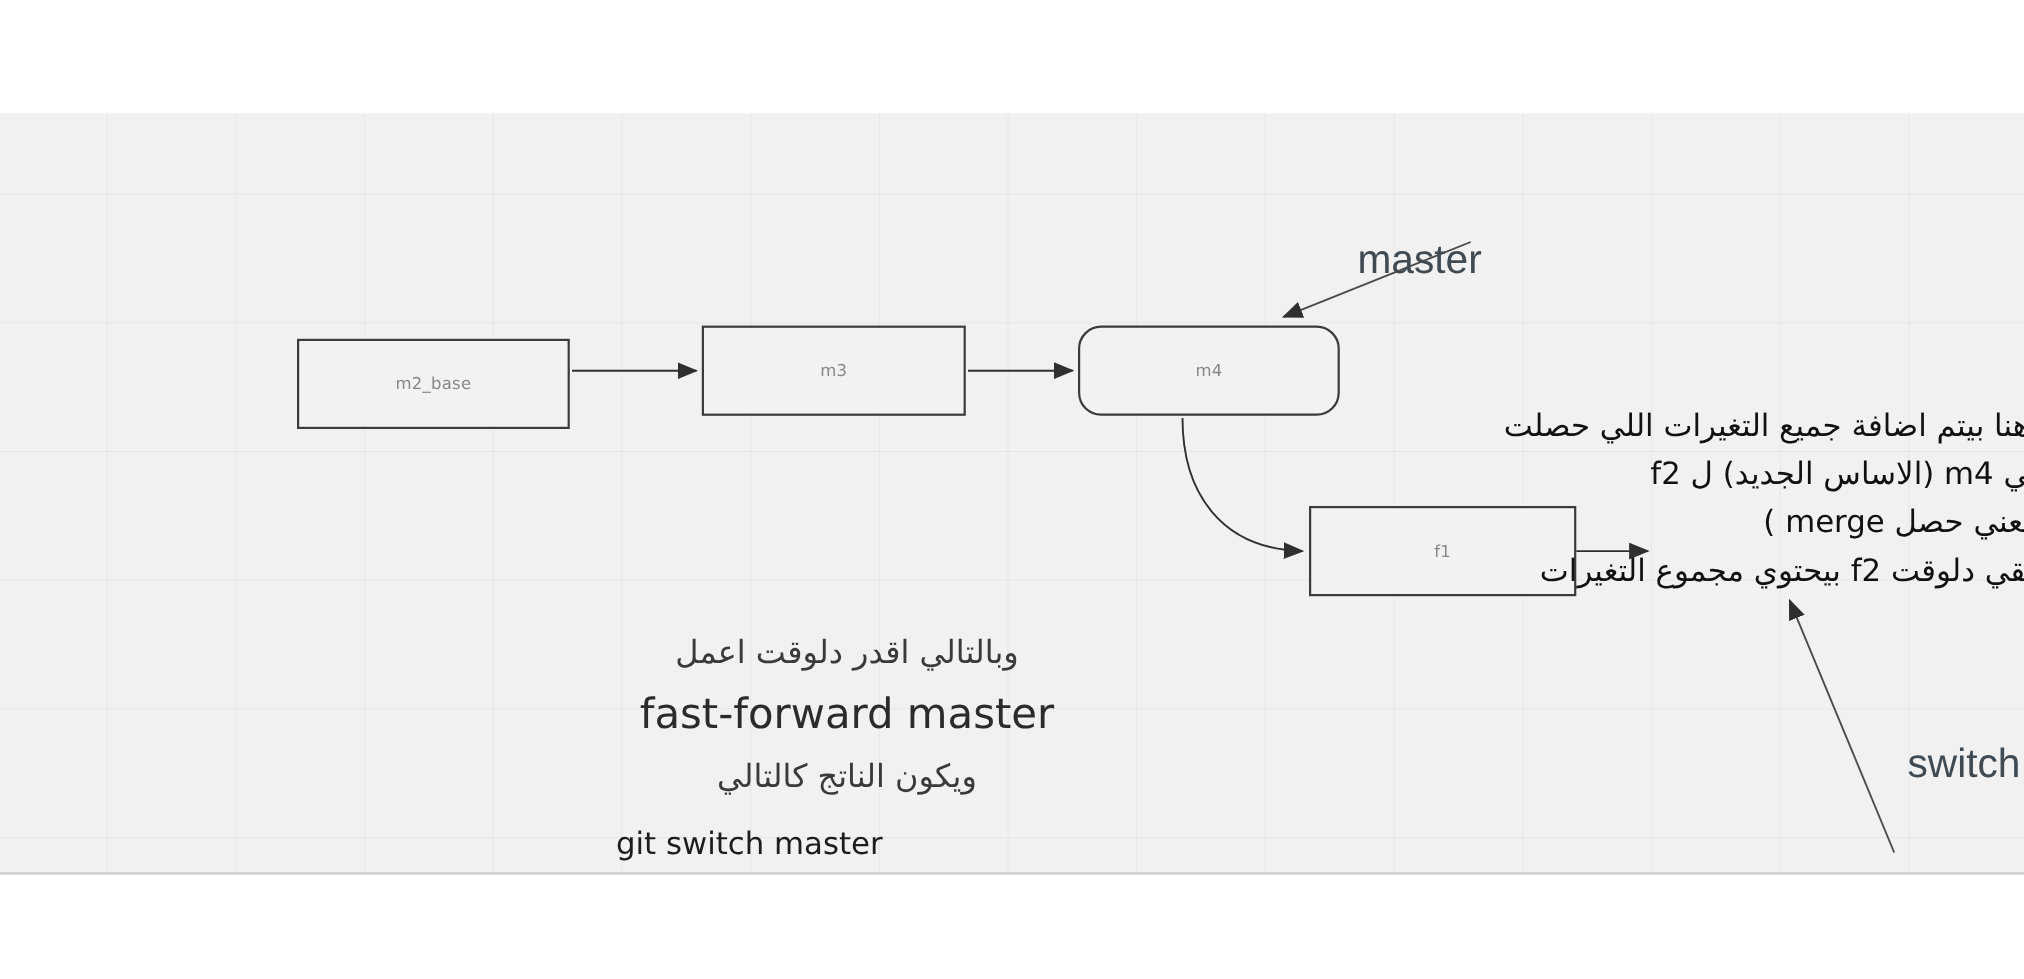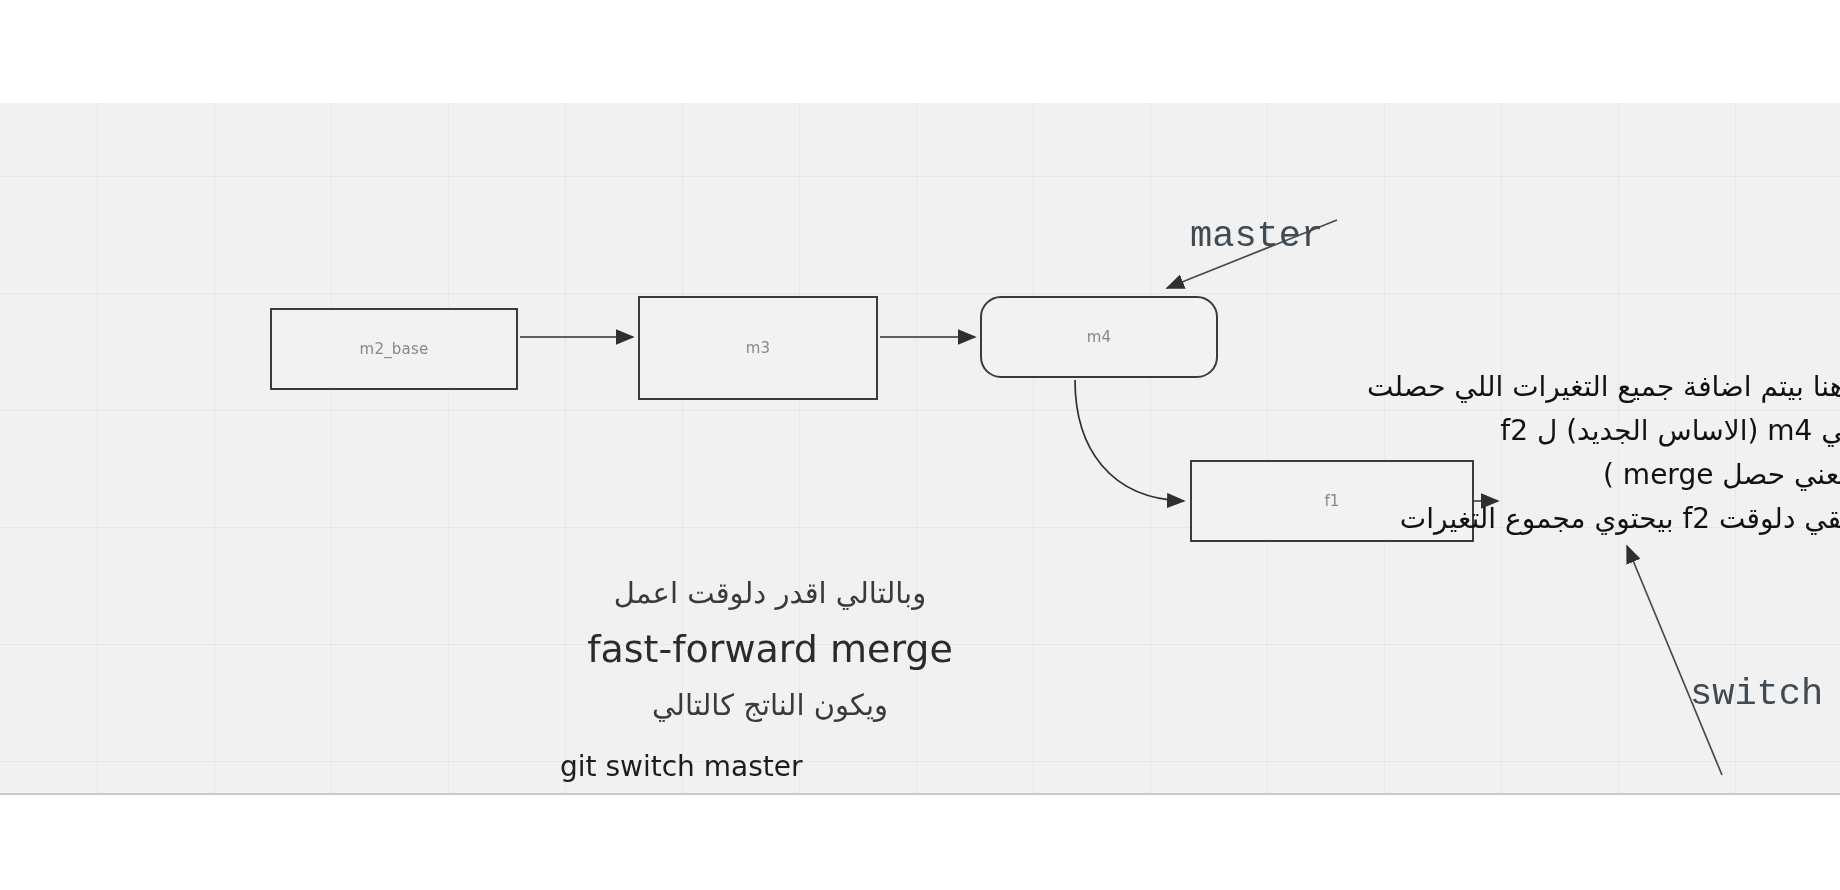--- a/index.html
+++ b/index.html
@@ -30,22 +30,23 @@
   .node span{
     font-size:15px;color:#888888;letter-spacing:.2px;
     font-family:"DejaVu Sans","Liberation Sans",sans-serif;
   }
 
   svg.ink{position:absolute;left:0;top:0;width:1840px;height:690px;overflow:visible;pointer-events:none;}
 
   .branch-label{
     position:absolute;
     font-size:37px;color:#3f4a52;
-    font-family:Liberation Mono, monospace;
+    font-family:Liberation Sans, sans-serif;
     white-space:nowrap;
+    margin-left:44px;
   }
 
   .note{
     position:absolute;
     color:#111111;
     white-space:nowrap;
     font-family:"DejaVu Sans","Liberation Sans",sans-serif;
   }
 
   #note-right{
@@ -98,43 +99,43 @@
       <path d="M1075,277 C1075,345 1110,396 1184,398" fill="none" stroke="#2f2f2f" stroke-width="1.7" marker-end="url(#arrow)"></path>
 
       <line x1="1337" y1="117" x2="1167" y2="185" stroke="#4a4a4a" stroke-width="1.7" marker-end="url(#arrow)"></line>
 
       <line x1="1722" y1="672" x2="1627" y2="443" stroke="#4a4a4a" stroke-width="1.7" marker-end="url(#arrow)"></line>
     </svg>
 
     <div class="node" style="left:270px;top:205px;width:248px;height:82px;">
       <span>m2_base</span>
     </div>
-    <div class="node" style="left:638px;top:193px;width:240px;height:104px;">
+    <div class="node" style="left:638px;top:193px;width:240px;height:82px;">
       <span>m3</span>
     </div>
     <div class="node" style="left:980px;top:193px;width:238px;height:82px;border-radius:21px;">
       <span>m4</span>
     </div>
-    <div class="node" style="left:1190px;top:357px;width:284px;height:82px;">
+    <div class="node" style="left:1190px;top:357px;width:243px;height:82px;">
       <span>f1</span>
     </div>
 
     <div class="branch-label" style="left:1190px;top:112px;">master</div>
     <div class="branch-label" style="left:1690px;top:570px;">switch</div>
 
     <div class="note" id="note-right">
       <div>وهنا بيتم اضافة جميع التغيرات اللي حصلت</div>
       <div>في m4 (الاساس الجديد) ل f2</div>
       <div>(يعني حصل merge )</div>
       <div>يبقي دلوقت f2 بيحتوي مجموع التغيرات</div>
     </div>
 
     <div class="note" id="note-center">
       <div class="ar">وبالتالي اقدر دلوقت اعمل</div>
-      <div class="en">fast-forward merge</div>
+      <div class="en">fast-forward master</div>
       <div class="ar">ويكون الناتج كالتالي</div>
     </div>
 
     <div id="cmds">
       <div>git switch master</div>
       <div>git merge feature</div>
     </div>
 
   </div>
 </div>

